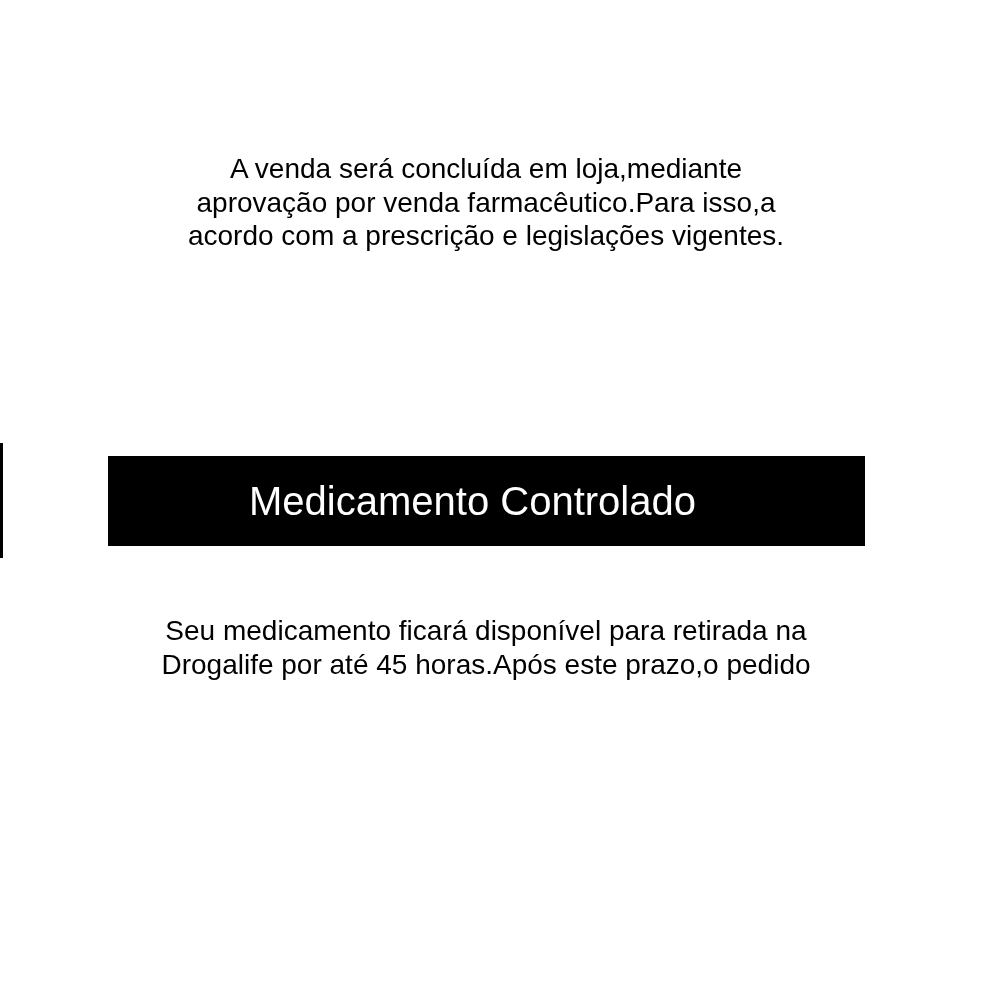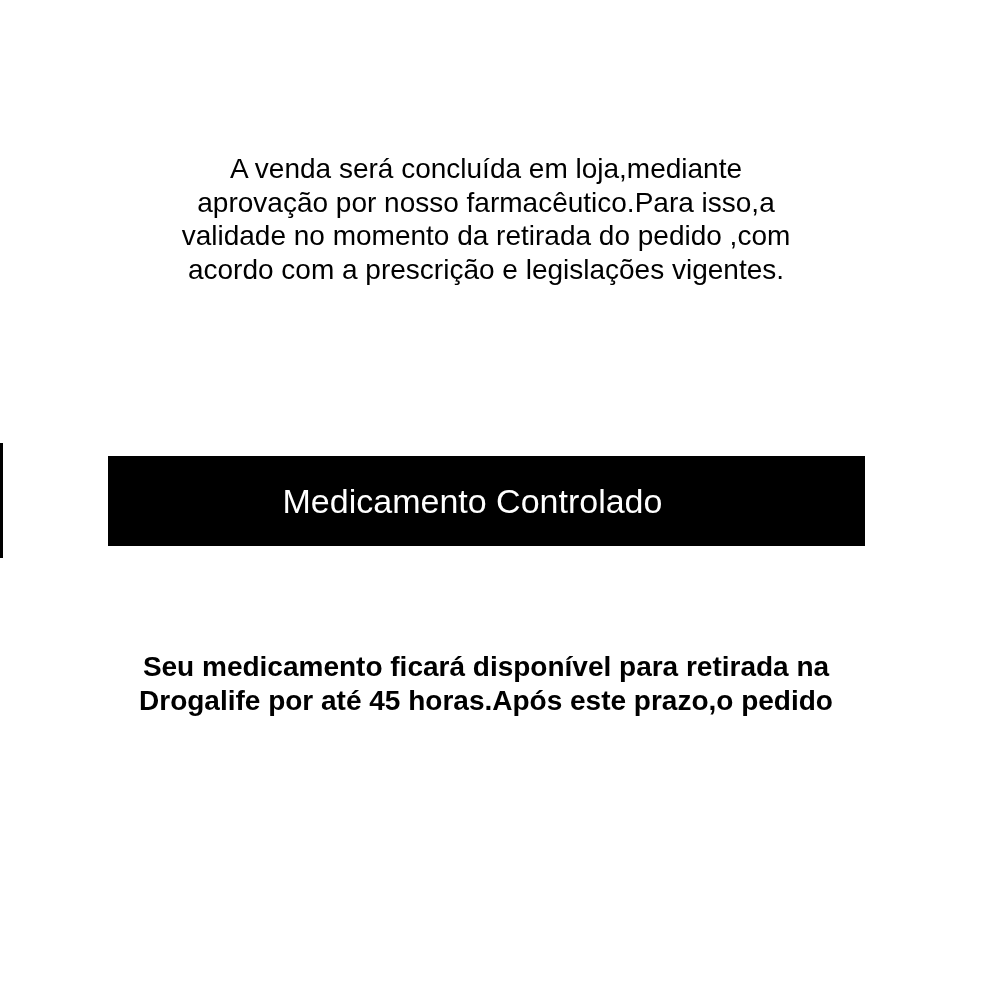--- a/index.html
+++ b/index.html
@@ -23,58 +23,57 @@
     text-align: center;
     font-size: 28px;
     line-height: 33.7px;
     color: #000000;
     font-weight: 400;
   }
   .para .line {
     white-space: pre;
   }
   .intro { top: 152px; }
-  .pickup { top: 650px; font-weight: bold; }
+  .pickup { top: 614px; }
   .banner {
     position: absolute;
     left: 108px;
     top: 456px;
     width: 757px;
     height: 90px;
     background: #000000;
     display: flex;
     align-items: center;
     justify-content: center;
     padding-right: 28px;
     box-sizing: border-box;
   }
   .banner .banner-text {
     color: #ffffff;
-    font-size: 34px;
+    font-size: 40px;
     font-weight: 400;
     white-space: pre;
   }
   .edge-strip {
     position: absolute;
     left: 0;
     top: 443px;
     width: 3px;
     height: 115px;
     background: #000000;
   }
 </style>
 </head>
 <body>
 
 <div class="canvas">
 
   <div class="para intro">
     <div class="line">A venda será concluída em loja,mediante</div>
-    <div class="line">aprovação por nosso farmacêutico.Para isso,a</div>
-    <div class="line">validade no momento da retirada do pedido ,com</div>
+    <div class="line">aprovação por venda farmacêutico.Para isso,a</div>
     <div class="line">acordo com a prescrição e legislações vigentes.</div>
   </div>
 
   <div class="edge-strip"></div>
 
   <div class="banner">
     <span class="banner-text">Medicamento Controlado</span>
   </div>
 
   <div class="para pickup">

